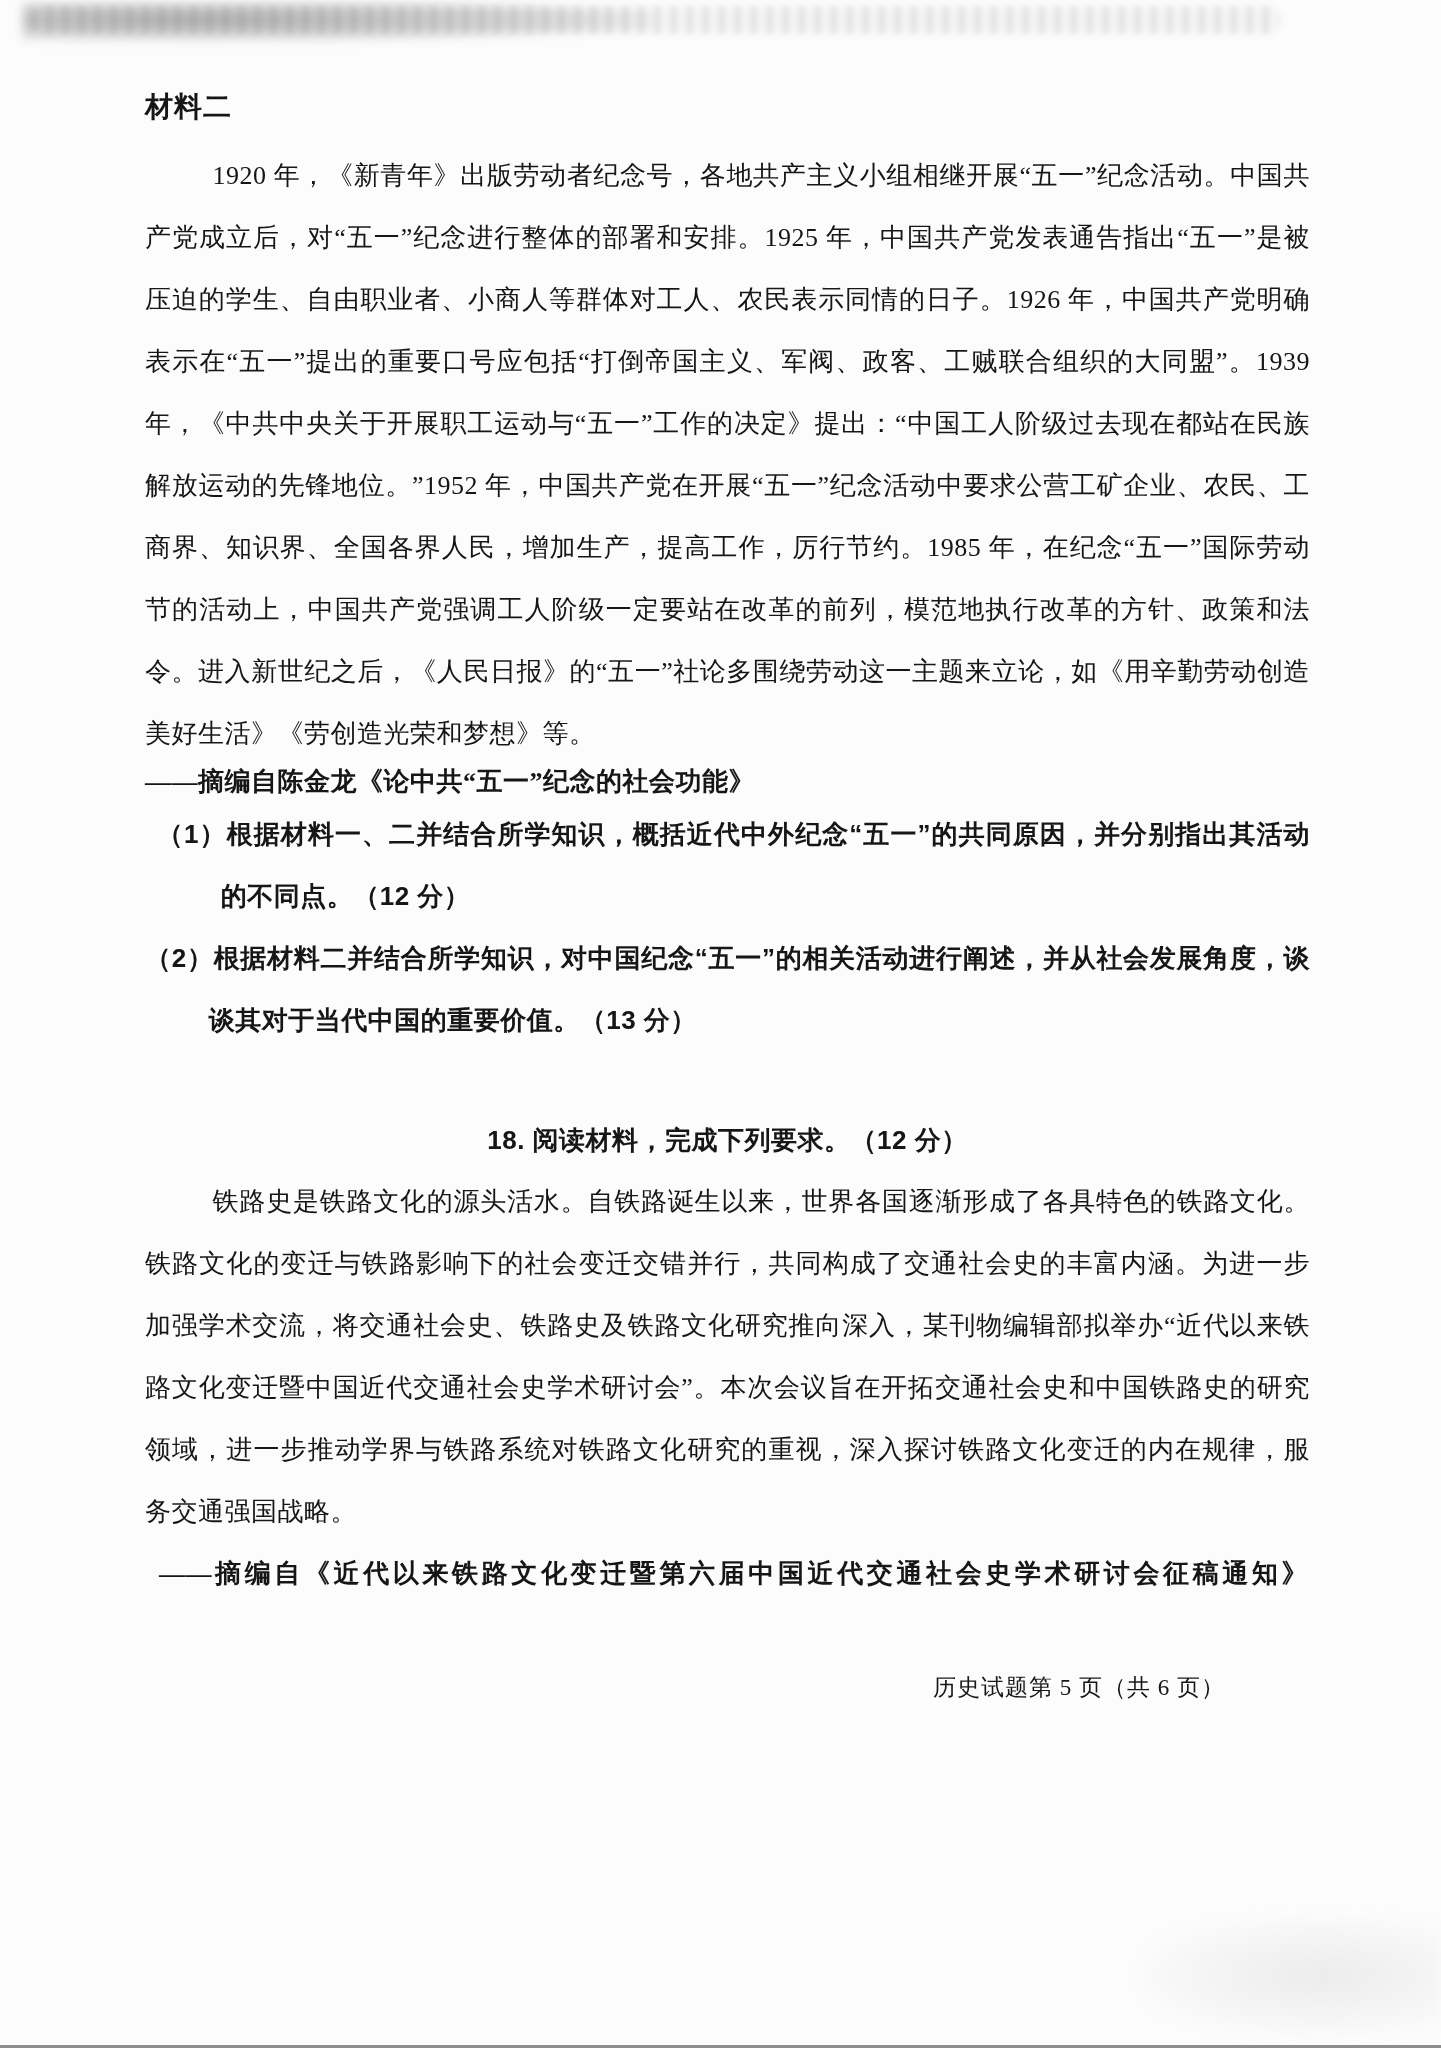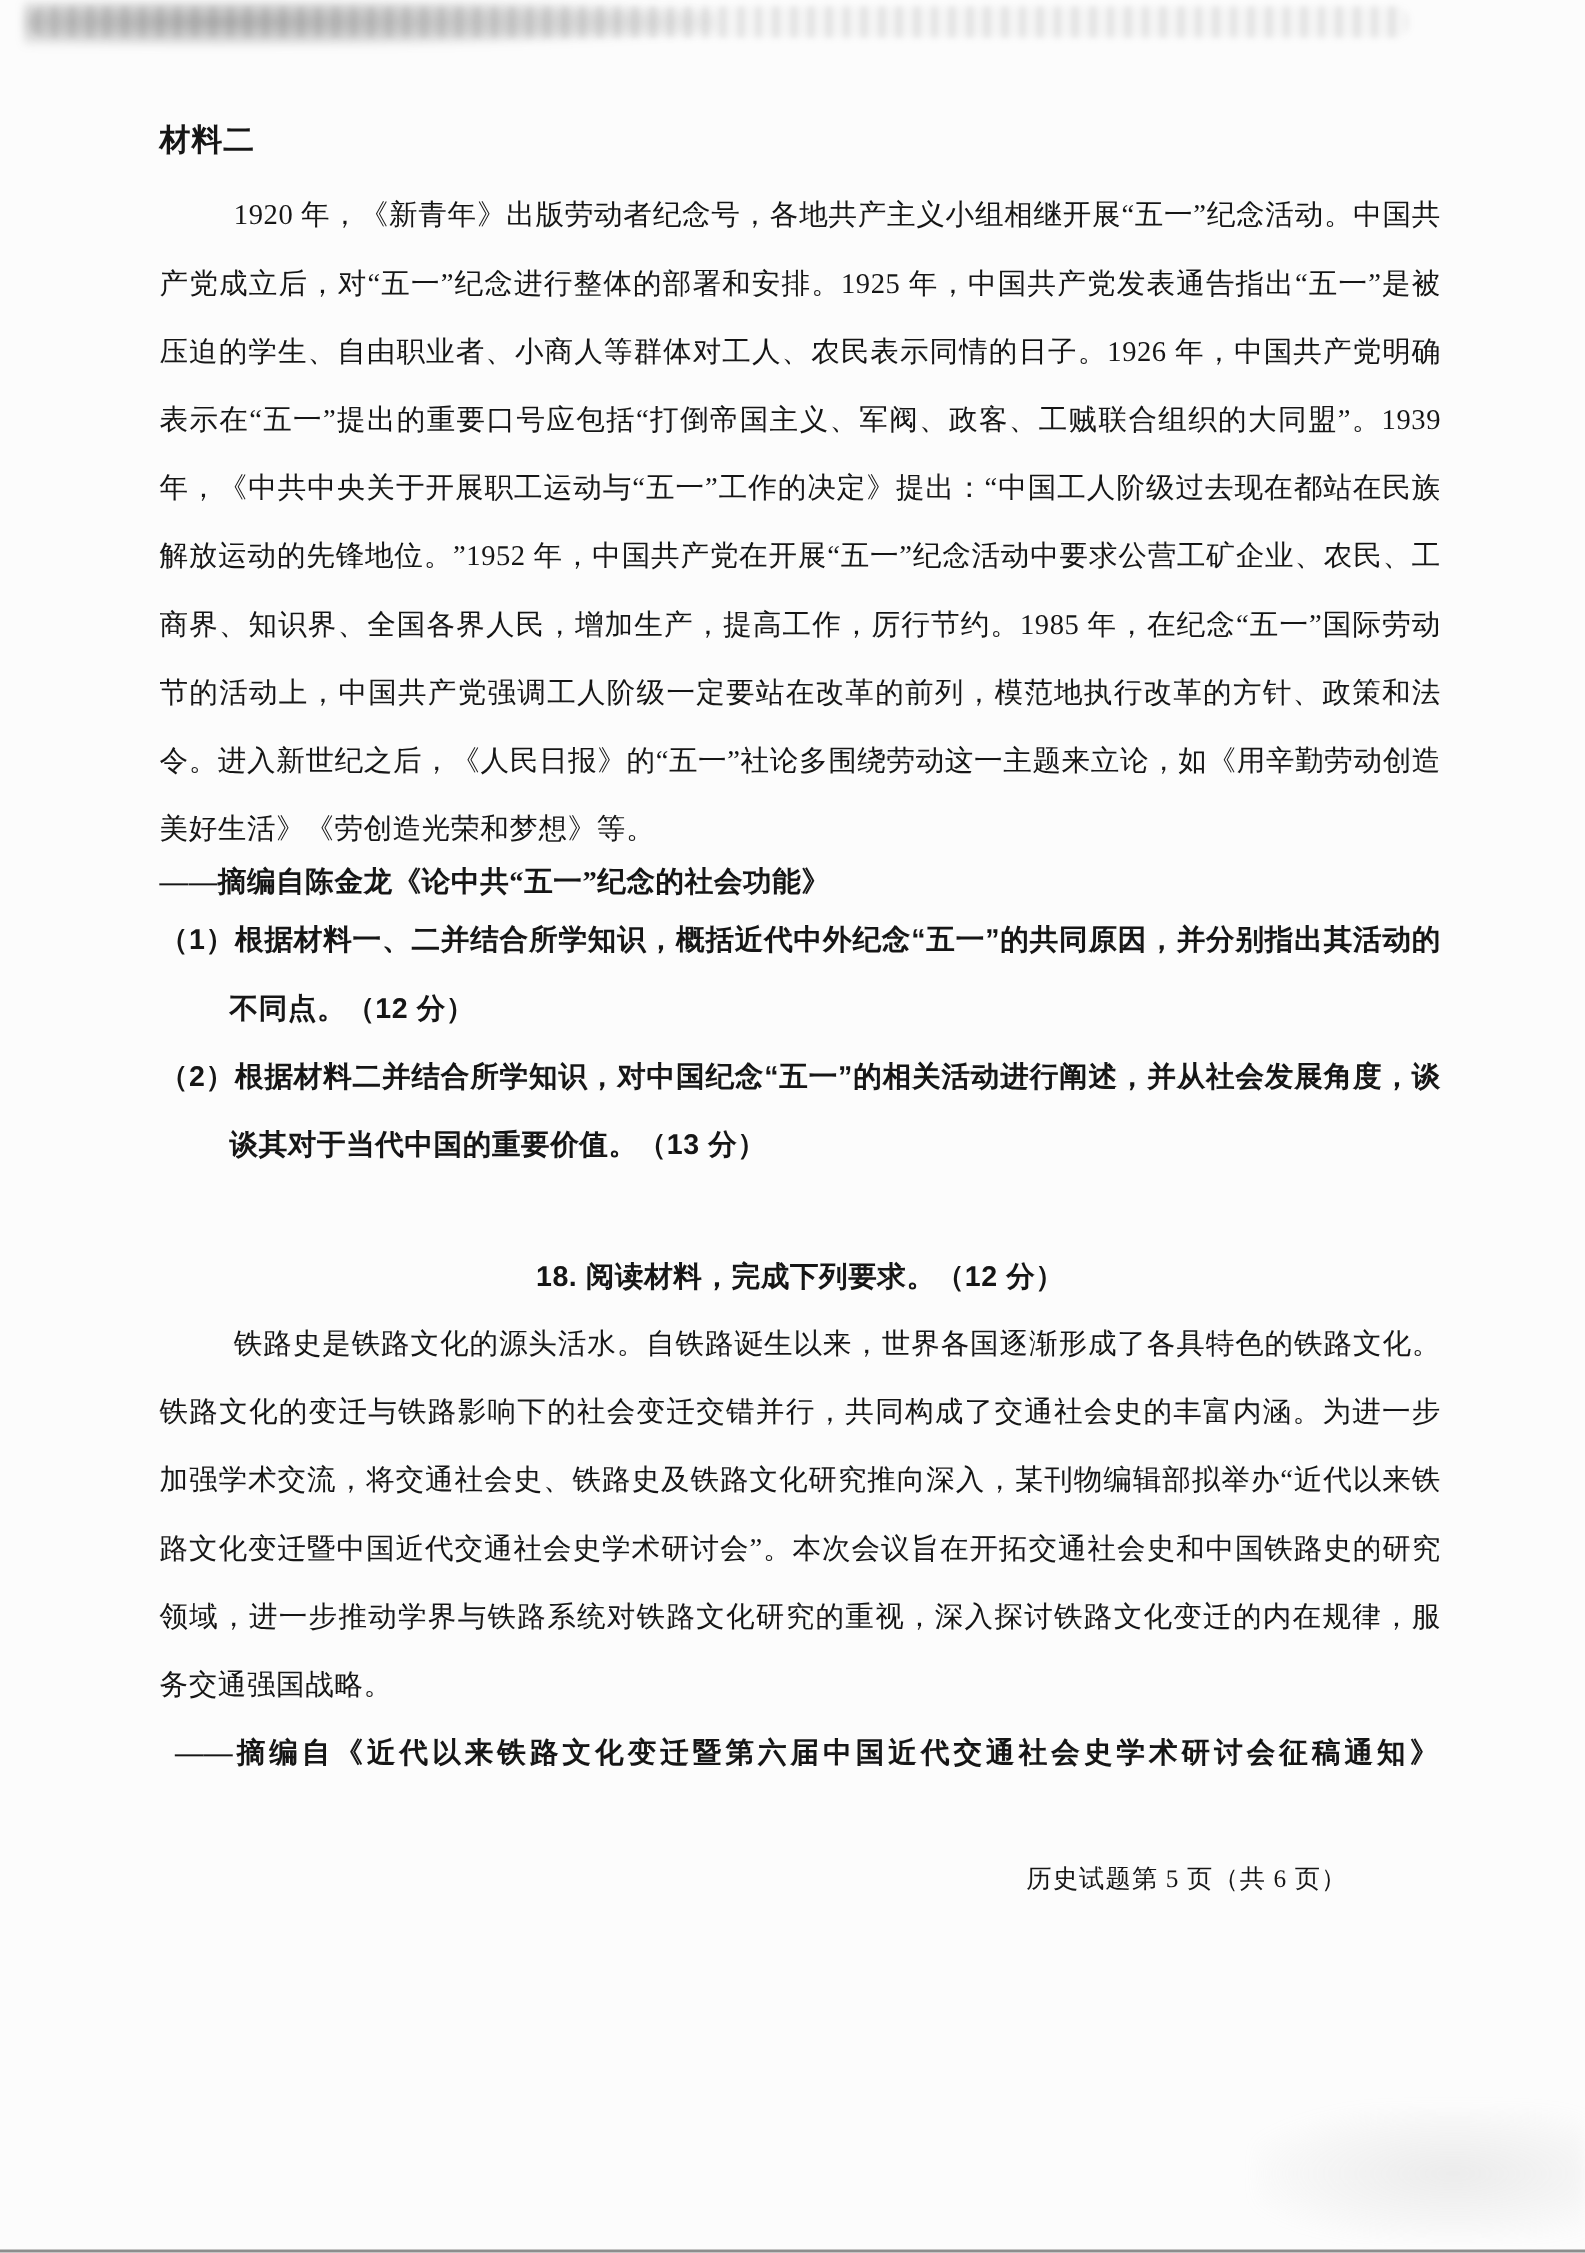--- a/index.html
+++ b/index.html
@@ -62,21 +62,21 @@
     bottom: 0;
     width: 100%;
     height: 3px;
     background: #8d8d8d;
   }
 
   
   .content {
     position: absolute;
     left: 145px;
-    top: 96px;
+    top: 76px;
     width: 1165px;
   }
   .content > div { line-height: 62px; }
 
   .hei {
     font-family: "Liberation Sans", sans-serif;
   }
   .heading {
     font-size: 28px;
     font-weight: 700;
@@ -112,21 +112,21 @@
     letter-spacing: 0.5px;
   }
   .q18 {
     font-size: 26px;
     font-weight: 600;
     letter-spacing: 0.5px;
     text-align: center;
   }
   .m7  { margin-top: 7px; }
   .mAttr1 { margin-top: -14px; }
-  .mQ1 { margin-top: -10px; }
+  .mQ1 { margin-top: -10px; margin-left: 12px; }
   .mQ18 { margin-top: 58px; }
   .mMat { margin-top: 2px; }
   .footer {
     margin-top: 52px;
     font-size: 23px;
     text-align: right;
     transform: translateX(-85px);
     letter-spacing: 1px;
   }
 </style>

